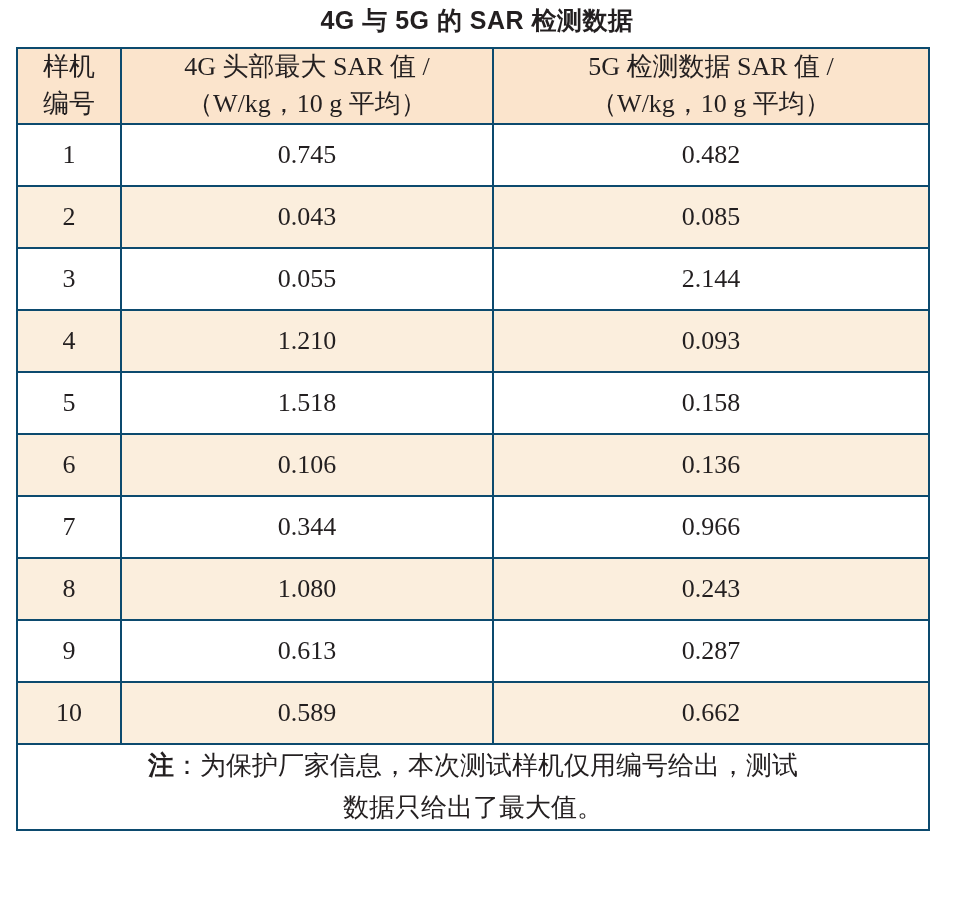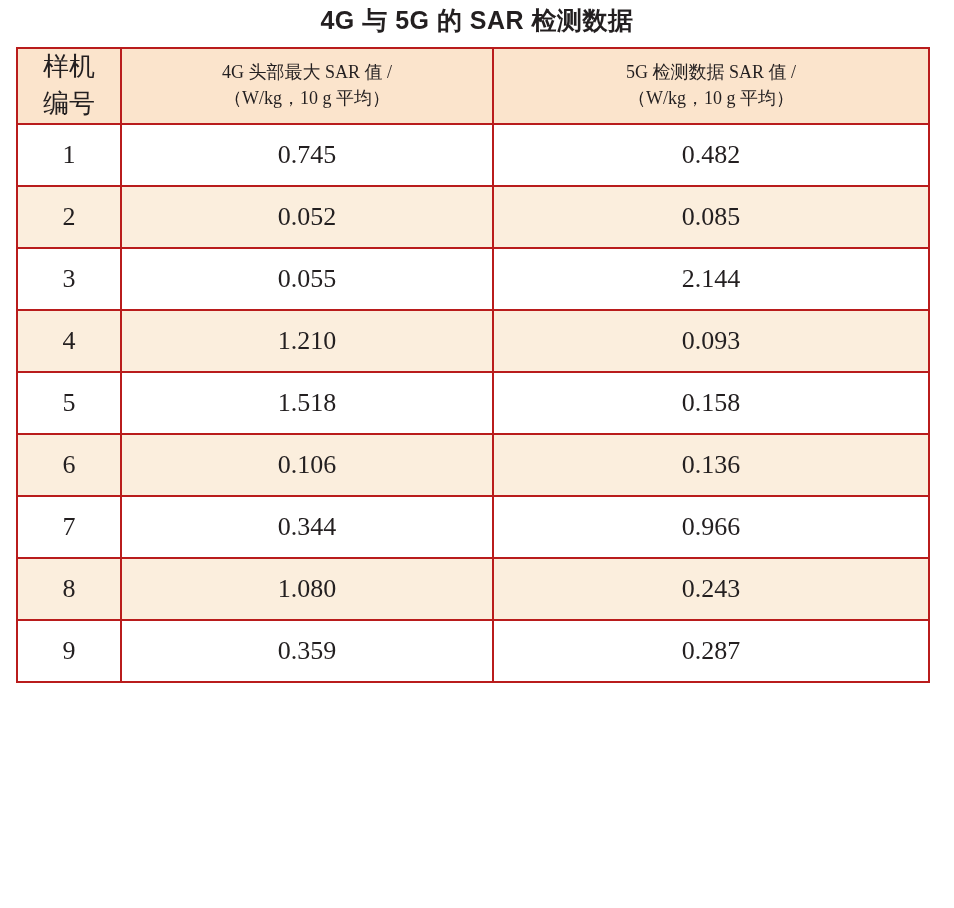--- a/index.html
+++ b/index.html
@@ -31,34 +31,34 @@
     padding-bottom: 10px;
     color: #231f20;
   }
   table.sar {
     border-collapse: collapse;
     margin: 0 16px;
     width: 912px;
     table-layout: fixed;
   }
   table.sar td, table.sar th {
-    border: 2px solid #b91c1c;
+    border: 2px solid #0c4a6e;
     text-align: center;
     vertical-align: middle;
     font-weight: normal;
     padding: 0;
   }
   
   col.c0 { width: 104px; }
   col.c1 { width: 372px; }
   col.c2 { width: 436px; }
 
   thead th {
     background: #fbe4cc;
-    font-size: 18px;
+    font-size: 26px;
     line-height: 1.42;
     padding: 8px 4px;
     font-family: "Liberation Serif", serif;
   }
   thead th .line { display: block; white-space: nowrap; }
   thead th.idx {
     font-size: 26px;
   }
   tbody td {
     height: 60px;
@@ -111,21 +111,21 @@
       </tr>
     </thead>
     <tbody>
       <tr class="plain">
         <td>1</td>
         <td>0.745</td>
         <td>0.482</td>
       </tr>
       <tr class="shade">
         <td>2</td>
-        <td>0.052</td>
+        <td>0.043</td>
         <td>0.085</td>
       </tr>
       <tr class="plain">
         <td>3</td>
         <td>0.055</td>
         <td>2.144</td>
       </tr>
       <tr class="shade">
         <td>4</td>
         <td>1.210</td>
@@ -146,19 +146,30 @@
         <td>0.344</td>
         <td>0.966</td>
       </tr>
       <tr class="shade">
         <td>8</td>
         <td>1.080</td>
         <td>0.243</td>
       </tr>
       <tr class="plain">
         <td>9</td>
-        <td>0.359</td>
+        <td>0.613</td>
         <td>0.287</td>
+      </tr>
+      <tr class="shade">
+        <td>10</td>
+        <td>0.589</td>
+        <td>0.662</td>
+      </tr>
+      <tr>
+        <td class="note" colspan="3">
+          <span class="nline"><span class="bold">注</span><span>：为保护厂家信息，本次测试样机仅用编号给出，测试</span></span>
+          <span class="nline">数据只给出了最大值。</span>
+        </td>
       </tr>
     </tbody>
   </table>
 
 </div>
 
 </body></html>

